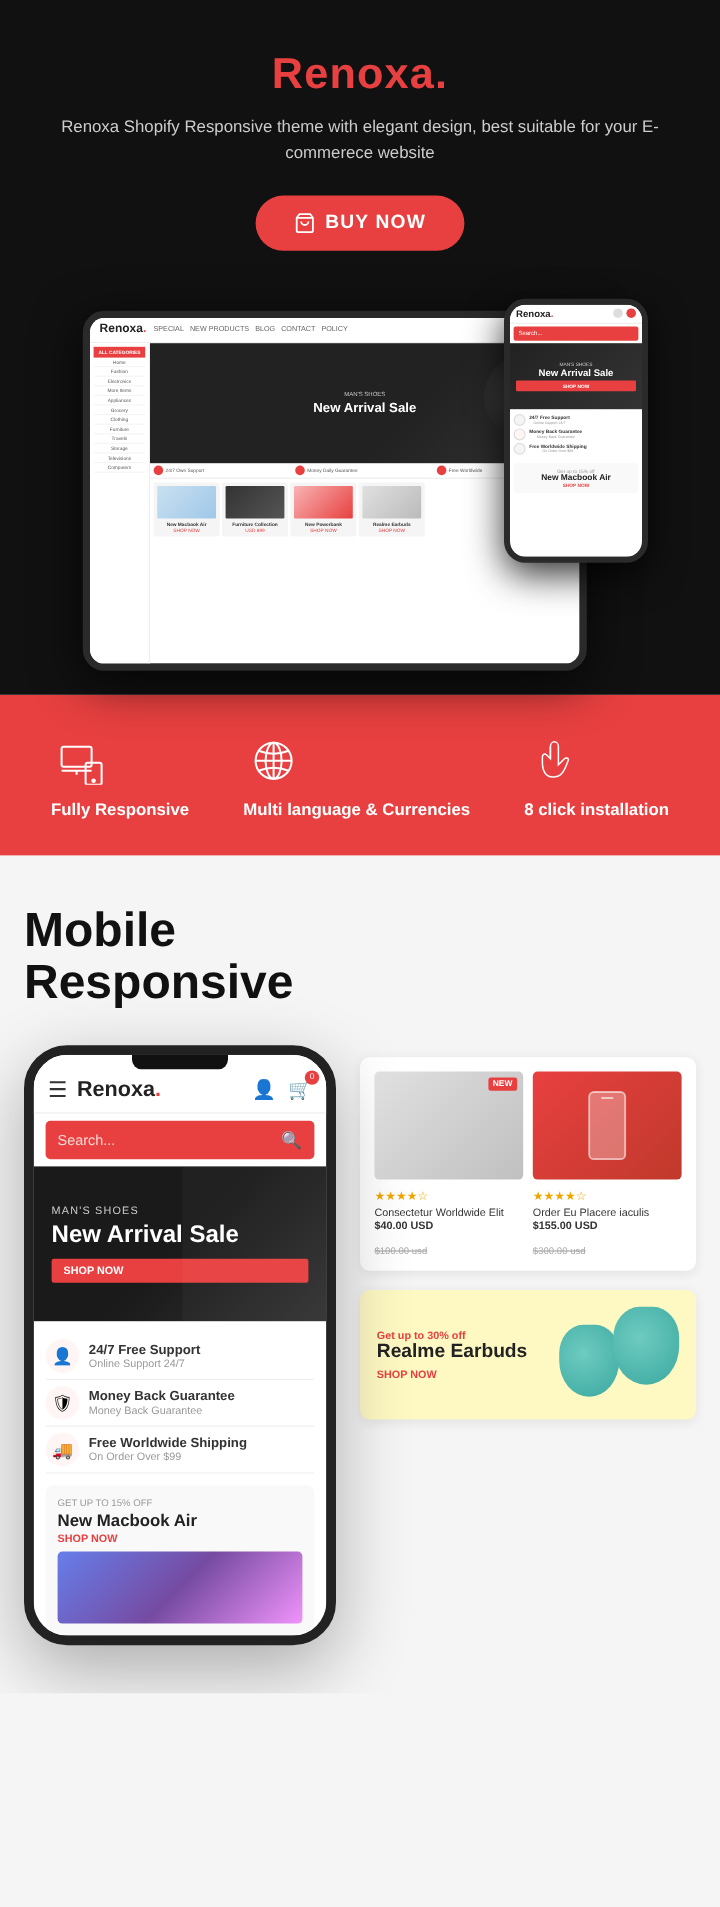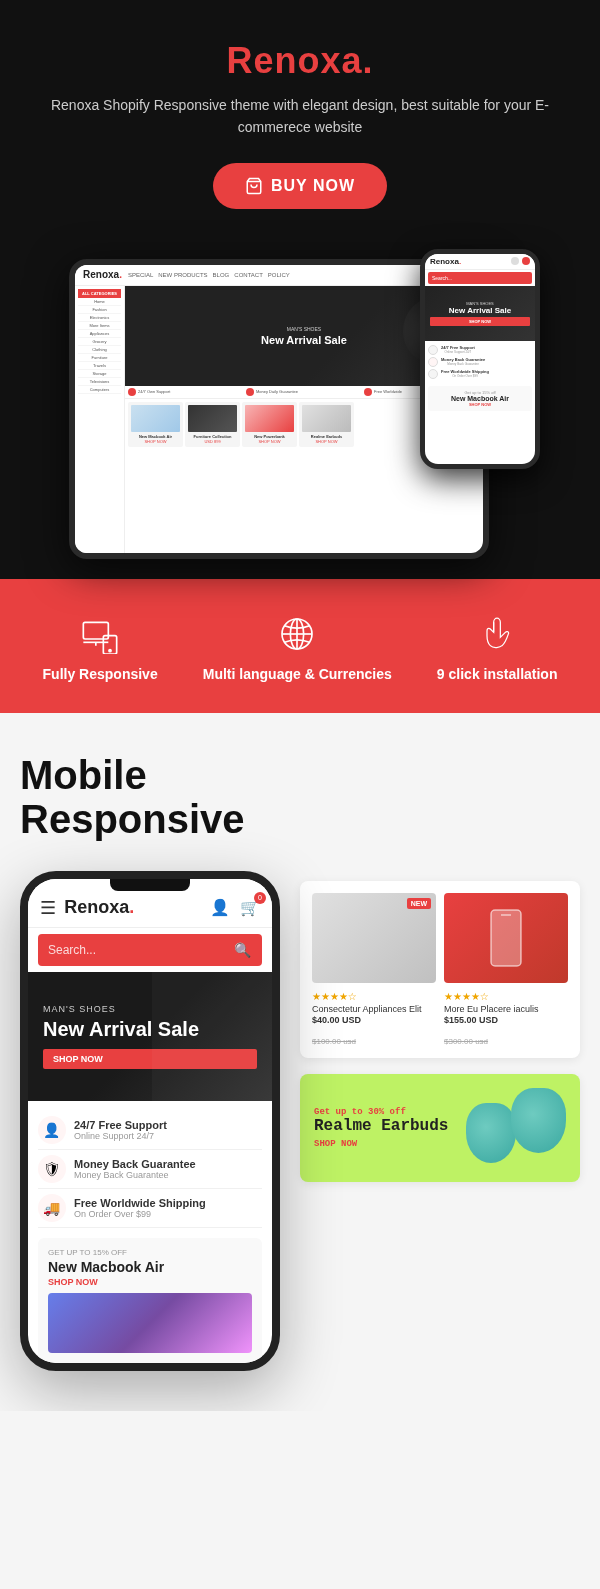--- a/index.html
+++ b/index.html
@@ -273,21 +273,21 @@
     .features-band {
       background: #e84040;
       padding: 30px 20px;
       display: flex;
       justify-content: space-around;
       align-items: center;
     }
     .feature-item {
       display: flex;
       flex-direction: column;
-      align-items: center;
+      align-items: flex-start;
       text-align: center;
       color: #fff;
       gap: 6px;
     }
     .feature-icon {
       width: 50px;
       height: 50px;
       display: flex;
       align-items: center;
       justify-content: center;
@@ -510,28 +510,27 @@
     }
     .product-card-detail {
       flex: 1;
     }
     .product-stars { color: #f0a500; font-size: 10px; }
     .product-name { font-size: 9px; color: #333; margin-top: 2px; }
     .product-price { font-size: 9px; color: #333; font-weight: 700; margin-top: 1px; }
     .product-old-price { font-size: 8px; color: #aaa; text-decoration: line-through; margin-top: 12px; }
 
     .earbuds-card {
-      background: #bef264;
+      background: #fef9c3;
       border-radius: 8px;
       padding: 14px;
       box-shadow: 0 2px 10px rgba(0,0,0,0.08);
       display: flex;
       align-items: center;
       gap: 10px;
-      font-family: Liberation Mono, monospace;
     }
     .earbuds-info { flex: 1; }
     .earbuds-discount { font-size: 9px; color: #e84040; font-weight: 600; }
     .earbuds-title { font-size: 16px; font-weight: 700; color: #222; }
     .earbuds-shop { font-size: 9px; color: #e84040; font-weight: 600; margin-top: 4px; cursor: pointer; }
     .earbuds-img {
       width: 100px;
       height: 80px;
       position: relative;
     }
@@ -733,21 +732,21 @@
     </div>
     <span class="feature-label">Multi language &amp; Currencies</span>
   </div>
   <div class="feature-item">
     <div class="feature-icon">
       <svg viewBox="0 0 48 48">
         <path d="M20 10 C20 7 22 5 24 5 C26 5 28 7 28 10 L28 28 L34 22 C35.5 20.5 38 21 38 23 C38 23 34 35 30 38 C28 40 20 42 16 38 C12 34 12 26 12 26 L12 20 C12 18 14 16 16 18 L20 22 Z" stroke="#fff" stroke-width="1.5" fill="none"></path>
         <line x1="20" y1="22" x2="20" y2="10" stroke="#fff" stroke-width="1.5"></line>
       </svg>
     </div>
-    <span class="feature-label">9 click installation</span>
+    <span class="feature-label">8 click installation</span>
   </div>
 </div>
 
 <div class="mobile-section">
   <h2 class="mobile-section-title">Mobile<br>Responsive</h2>
   <div class="mobile-content">
 
     <div class="phone-big-mockup">
       <div class="phone-big-notch"></div>
       <div class="phone-big-screen">
@@ -813,27 +812,27 @@
 
               <svg width="40" height="60" viewBox="0 0 40 60" style="position:absolute;left:50%;top:50%;transform:translate(-50%,-50%)">
                 <rect x="5" y="2" width="30" height="56" rx="4" fill="rgba(255,255,255,0.3)" stroke="rgba(255,255,255,0.6)" stroke-width="1.5"></rect>
                 <line x1="15" y1="7" x2="25" y2="7" stroke="rgba(255,255,255,0.6)" stroke-width="1.5"></line>
               </svg>
             </div>
           </div>
           <div class="product-card-row">
             <div class="product-card-detail">
               <div class="product-stars">★★★★☆</div>
-              <div class="product-name">Consectetur Appliances Elit</div>
+              <div class="product-name">Consectetur Worldwide Elit</div>
               <div class="product-price">$40.00 USD</div>
               <div class="product-old-price">$100.00 usd</div>
             </div>
             <div class="product-card-detail">
               <div class="product-stars">★★★★☆</div>
-              <div class="product-name">More Eu Placere iaculis</div>
+              <div class="product-name">Order Eu Placere iaculis</div>
               <div class="product-price">$155.00 USD</div>
               <div class="product-old-price">$300.00 usd</div>
             </div>
           </div>
         </div>
       </div>
 
       <div class="earbuds-card">
         <div class="earbuds-info">
           <div class="earbuds-discount">Get up to 30% off</div>

